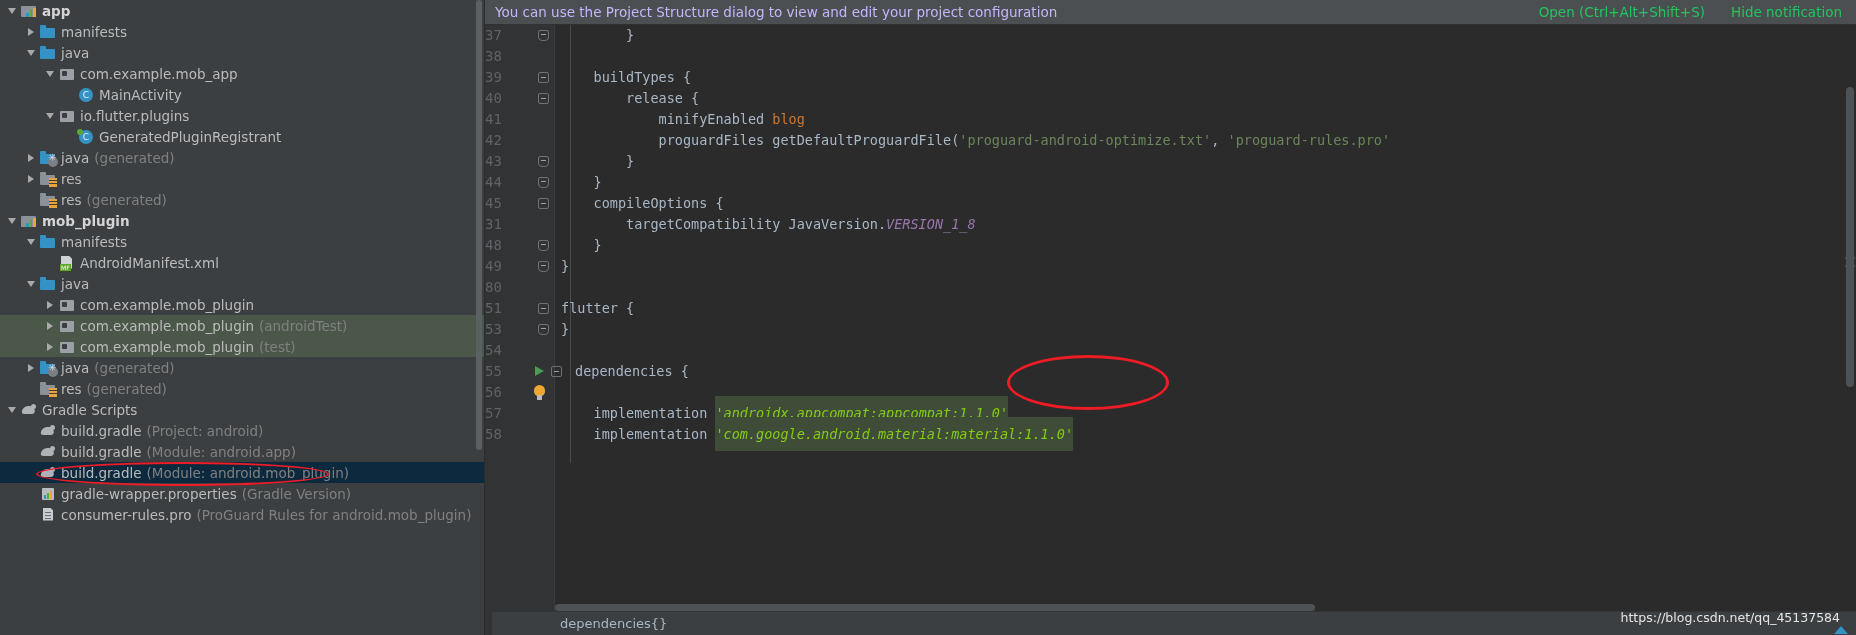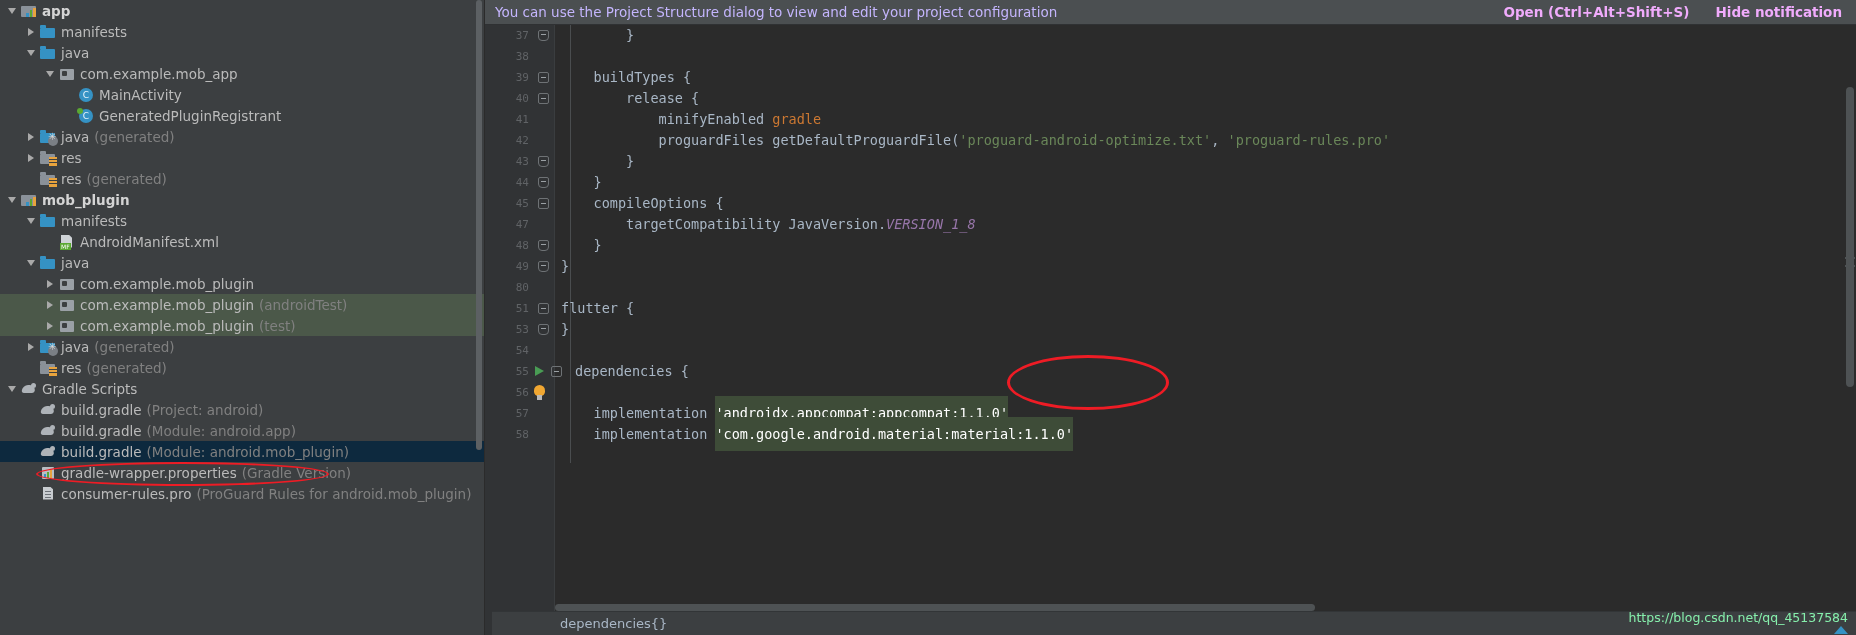--- a/index.html
+++ b/index.html
@@ -201,21 +201,21 @@
   #notif {
     height: 25px; width: 1371px;
     background: #4b4f51;
     display: flex; align-items: center;
     padding: 0 14px 0 10px;
     border-bottom: 1px solid #2f3133;
     position: relative;
   }
   #notif-text { font-size: 13.5px; color: #c4b5fd; }
   #notif-actions { margin-left: auto; display: flex; gap: 26px; }
-  .notif-link { font-size: 13.5px; color: #f0abfc; cursor: pointer; font-weight: bold; }
+  .notif-link { font-size: 13.5px; color: #22c55e; cursor: pointer; }
 
   
   #editor {
     position: relative;
     width: 1371px; height: 610px;
     background: #2b2b2b;
     font-family: "DejaVu Sans Mono", monospace;
     font-size: 13.5px;
     overflow: hidden;
   }
@@ -227,22 +227,22 @@
     position: absolute; left: 69px; top: 0; width: 1px; height: 610px; background: #3a3d3f;
   }
   .code-line {
     position: relative;
     height: 21px; line-height: 21px;
     white-space: pre;
     display: flex;
     align-items: center;
   }
   .lnum {
-    width: 44px; text-align: right;
-    color: #606366; font-size: 11px;
+    width: 44px; 
+    color: #606366; font-size: 14px;
     flex: 0 0 44px;
     font-family: "DejaVu Sans Mono", monospace;
   }
   .gmark {
     width: 26px; flex: 0 0 26px; position: relative; height: 21px;
   }
   .fold {
     position: absolute; left: 9px; top: 5px;
     width: 10px; height: 11px;
   }
@@ -287,22 +287,23 @@
 
   
   .kw    { color: #cc7832; }
   .str   { color: #6a8759; }
   .fld   { color: #9876aa; font-style: italic; }
   .plain { color: #a9b7c6; }
 
   
   .dep-hl {
     background: #3e4c38;
-    color: #ffffff;
+    color: #84cc16;
     padding: 9px 0;
+    font-style: italic;
   }
 
   
   .ellipse {
     position: absolute;
     border: 3px solid #ee1c25;
     border-radius: 50%;
     pointer-events: none;
   }
 
@@ -332,22 +333,22 @@
   #breadcrumb {
     position: absolute; left: 7px; bottom: 0; width: 1371px; height: 24px;
     background: #3c3f41;
     display: flex; align-items: center;
     padding-left: 68px;
     font-size: 13px; color: #a9b7c6;
     font-family: "DejaVu Sans", sans-serif;
     border-top: 1px solid #323537;
   }
   #watermark {
-    position: absolute; right: 8px; bottom: 10px;
-    font-size: 12.5px; color: #86efac;
+    position: absolute; right: 16px; bottom: 10px;
+    font-size: 12.5px; color: #e5e5e5;
     font-family: "DejaVu Sans", sans-serif;
   }
   #wm-logo {
     position: absolute; right: 8px; bottom: 0px;
     width: 14px; height: 10px;
   }
   #wm-logo::before{
     content:""; position:absolute; right:0; bottom:1px;
     border-left:7px solid transparent; border-right:7px solid transparent;
     border-bottom:8px solid #3592c4;
@@ -386,20 +387,26 @@
           <span style="display:inline-block;width:44px;flex:0 0 44px;"></span>
           <span class="arrow open"></span>
           <span class="ico ic-pkg"></span>
           <span class="lbl">com.example.mob_app</span>
         </div>
         <div class="row">
           <span style="display:inline-block;width:63px;flex:0 0 63px;"></span>
           <span class="arrow"></span>
           <span class="ico ic-class"></span>
           <span class="lbl">MainActivity</span>
+        </div>
+        <div class="row">
+          <span style="display:inline-block;width:44px;flex:0 0 44px;"></span>
+          <span class="arrow open"></span>
+          <span class="ico ic-pkg"></span>
+          <span class="lbl">io.flutter.plugins</span>
         </div>
         <div class="row">
           <span style="display:inline-block;width:63px;flex:0 0 63px;"></span>
           <span class="arrow"></span>
           <span class="ico ic-class gen">
             <i class="gdot"></i>
           </span>
           <span class="lbl">GeneratedPluginRegistrant</span>
         </div>
         <div class="row">
@@ -557,26 +564,26 @@
     <div id="editor">
       <div id="gutter-bg"></div>
       <div id="gutter-sep"></div>
       <div id="indent-guide"></div>
 
       <div id="code-lines">
           <div class="code-line"><span class="lnum">37</span><span class="gmark" style=""><span class="fold bot"></span></span><span class="ctext"><span class="plain">        }</span></span></div>
           <div class="code-line"><span class="lnum">38</span><span class="gmark" style=""></span><span class="ctext"><span class="plain"></span></span></div>
           <div class="code-line"><span class="lnum">39</span><span class="gmark" style=""><span class="fold top"></span></span><span class="ctext"><span class="plain">    buildTypes {</span></span></div>
           <div class="code-line"><span class="lnum">40</span><span class="gmark" style=""><span class="fold top"></span></span><span class="ctext"><span class="plain">        release {</span></span></div>
-          <div class="code-line"><span class="lnum">41</span><span class="gmark" style=""></span><span class="ctext"><span class="plain">            minifyEnabled </span><span class="kw">gradle</span></span></div>
+          <div class="code-line"><span class="lnum">41</span><span class="gmark" style=""></span><span class="ctext"><span class="plain">            minifyEnabled </span><span class="kw">blog</span></span></div>
           <div class="code-line"><span class="lnum">42</span><span class="gmark" style=""></span><span class="ctext"><span class="plain">            proguardFiles getDefaultProguardFile(</span><span class="str">'proguard-android-optimize.txt'</span><span class="plain">, </span><span class="str">'proguard-rules.pro'</span></span></div>
           <div class="code-line"><span class="lnum">43</span><span class="gmark" style=""><span class="fold bot"></span></span><span class="ctext"><span class="plain">        }</span></span></div>
           <div class="code-line"><span class="lnum">44</span><span class="gmark" style=""><span class="fold bot"></span></span><span class="ctext"><span class="plain">    }</span></span></div>
           <div class="code-line"><span class="lnum">45</span><span class="gmark" style=""><span class="fold top"></span></span><span class="ctext"><span class="plain">    compileOptions {</span></span></div>
-          <div class="code-line"><span class="lnum">47</span><span class="gmark" style=""></span><span class="ctext"><span class="plain">        targetCompatibility JavaVersion.</span><span class="fld">VERSION_1_8</span></span></div>
+          <div class="code-line"><span class="lnum">31</span><span class="gmark" style=""></span><span class="ctext"><span class="plain">        targetCompatibility JavaVersion.</span><span class="fld">VERSION_1_8</span></span></div>
           <div class="code-line"><span class="lnum">48</span><span class="gmark" style=""><span class="fold bot"></span></span><span class="ctext"><span class="plain">    }</span></span></div>
           <div class="code-line"><span class="lnum">49</span><span class="gmark" style=""><span class="fold bot"></span></span><span class="ctext"><span class="plain">}</span></span></div>
           <div class="code-line"><span class="lnum">80</span><span class="gmark" style=""></span><span class="ctext"><span class="plain"></span></span></div>
           <div class="code-line"><span class="lnum">51</span><span class="gmark" style=""><span class="fold top"></span></span><span class="ctext"><span class="plain">flutter {</span></span></div>
           <div class="code-line"><span class="lnum">53</span><span class="gmark" style=""><span class="fold bot"></span></span><span class="ctext"><span class="plain">}</span></span></div>
           <div class="code-line"><span class="lnum">54</span><span class="gmark" style=""></span><span class="ctext"><span class="plain"></span></span></div>
           <div class="code-line"><span class="lnum">55</span><span class="gmark" style="width:40px;flex:0 0 40px;"><span class="runmark"></span><span class="fold top" style="left:22px"></span></span><span class="ctext"><span class="plain">dependencies {</span></span></div>
           <div class="code-line"><span class="lnum">56</span><span class="gmark" style=""><span class="bulb"></span></span><span class="ctext"><span class="plain"></span></span></div>
           <div class="code-line"><span class="lnum">57</span><span class="gmark" style=""></span><span class="ctext"><span class="plain">    implementation </span><span class="dep-hl">'androidx.appcompat:appcompat:1.1.0'</span></span></div>
           <div class="code-line"><span class="lnum">58</span><span class="gmark" style=""></span><span class="ctext"><span class="plain">    implementation </span><span class="dep-hl">'com.google.android.material:material:1.1.0'</span></span></div>

